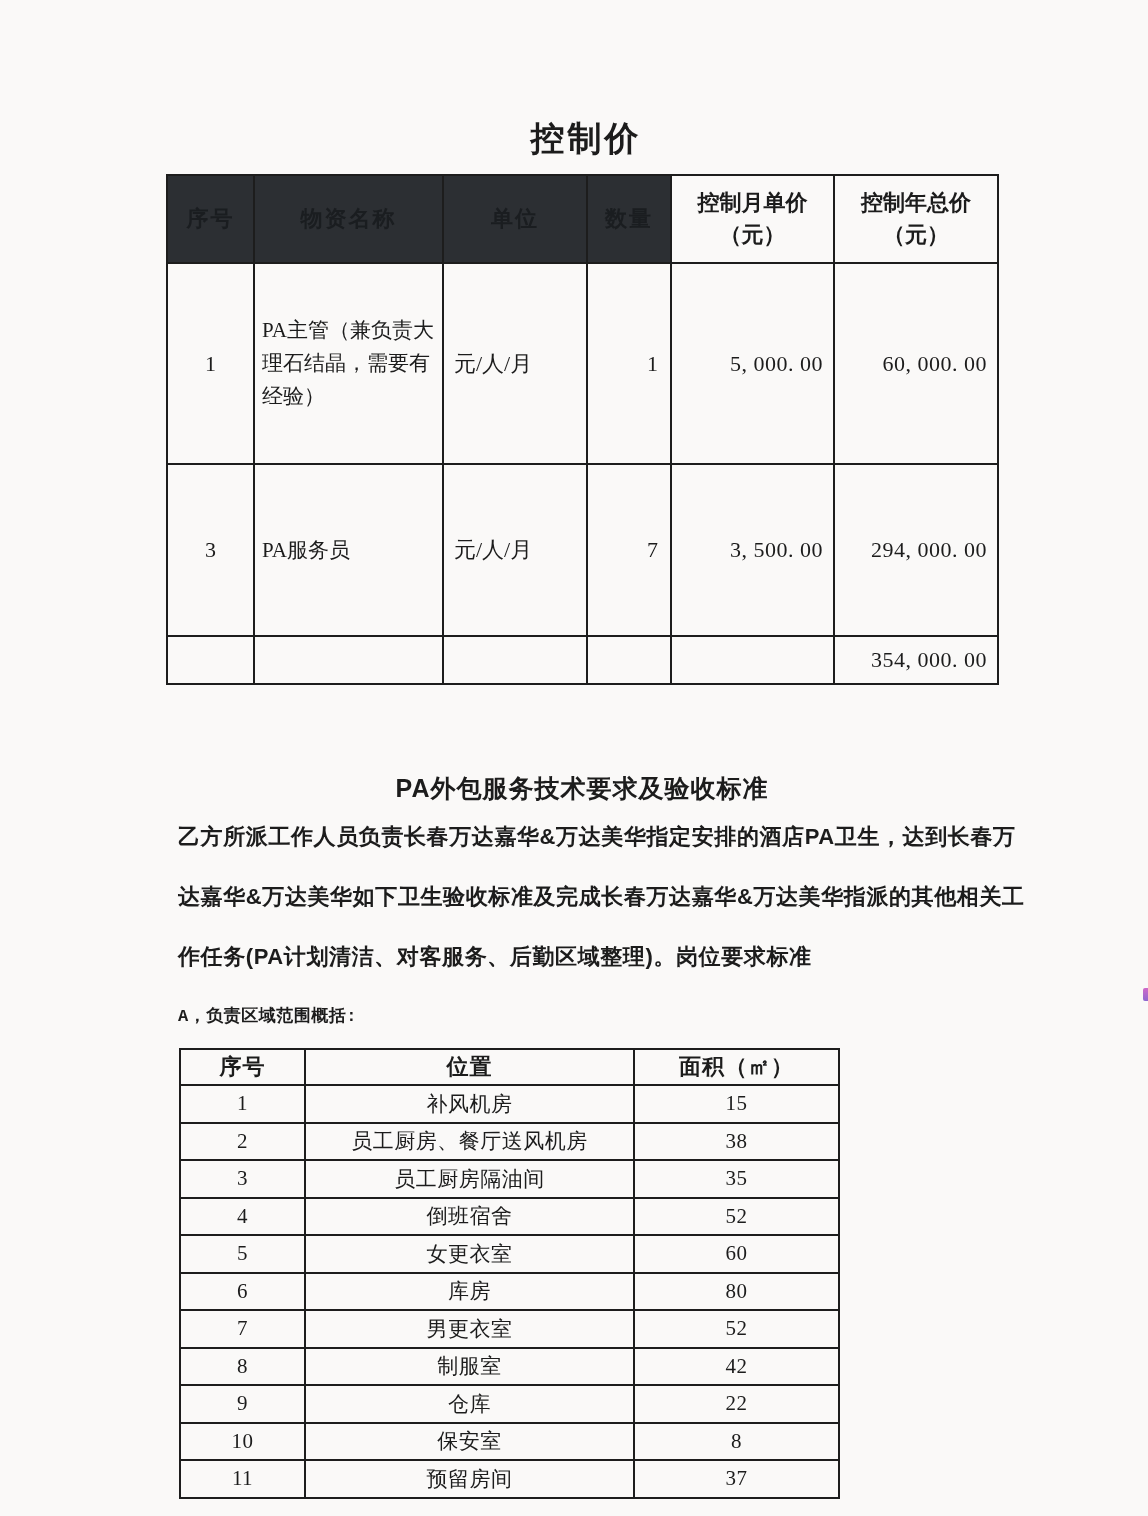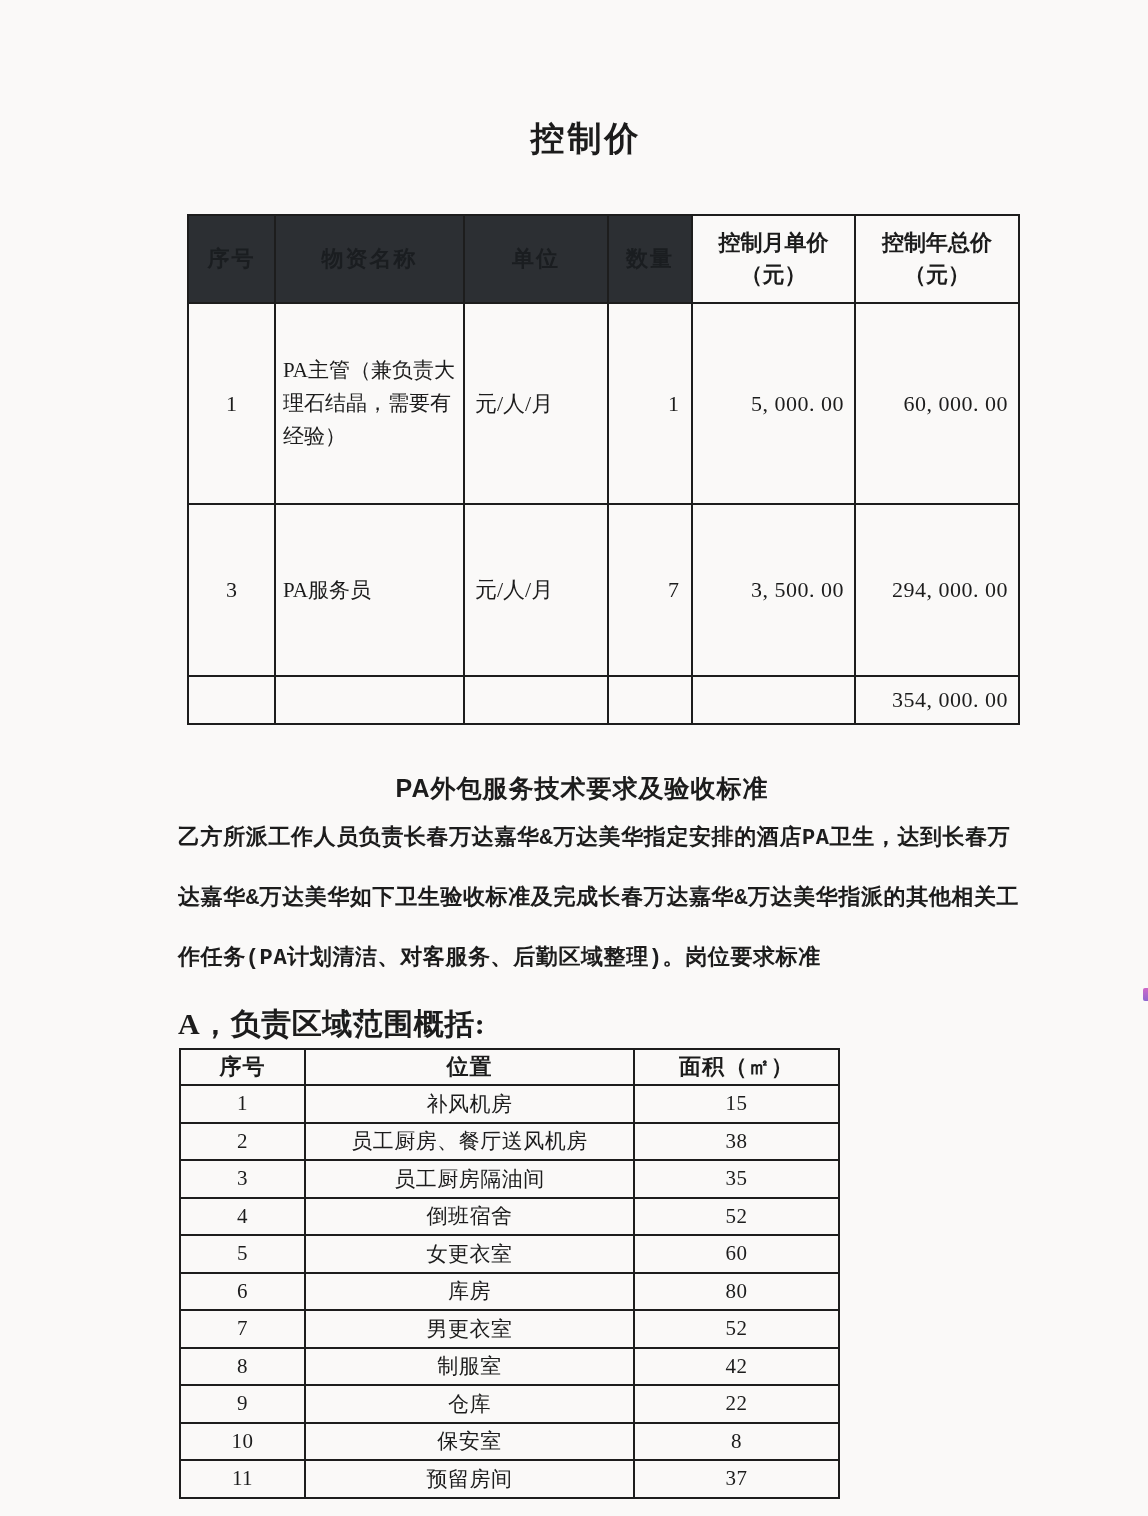--- a/index.html
+++ b/index.html
@@ -19,37 +19,37 @@
     font-weight:700;font-size:34px;letter-spacing:3px;
   }
   .section-heading{
     position:absolute;top:764px;left:0;width:100%;
     text-align:center;margin:8px;
     font-family:"Liberation Sans","DejaVu Sans",sans-serif;
     font-weight:700;font-size:25px;letter-spacing:1px;
   }
   .para-line{
     position:absolute;left:178px;width:830px;
-    font-family:Liberation Mono, monospace;
+    font-family:Liberation Sans, sans-serif;
     font-weight:600;font-size:22px;letter-spacing:0.6px;
     white-space:nowrap;
   }
   .para-line.l1{top:822px;}
   .para-line.l2{top:882px;}
   .para-line.l3{top:942px;}
   .area-label{
     position:absolute;left:178px;top:1004px;
-    font-family:Liberation Serif, serif;
-    font-weight:600;font-size:30px;letter-spacing:0.5px;
+    font-family:Liberation Mono, monospace;
+    font-weight:600;font-size:17px;letter-spacing:0.5px;
   }
   
   table{border-collapse:collapse;table-layout:fixed;}
   td,th{border:2px solid #1d1d1d;overflow:hidden;}
   .price-table{
-    position:absolute;left:187px;top:174px;width:831px;margin-top:40px;
+    position:absolute;left:166px;top:174px;width:831px;
   }
   .price-table th{
     font-size:22px;font-weight:600;text-align:center;
     vertical-align:middle;line-height:1.45;padding:0 6px;
   }
   .price-table thead tr{height:88px;}
   .price-table th.dark{
     background:var(--header_bg,#2c2f33);
     color:var(--header_ink,#1a1d20);
     font-weight:700;letter-spacing:2px;

